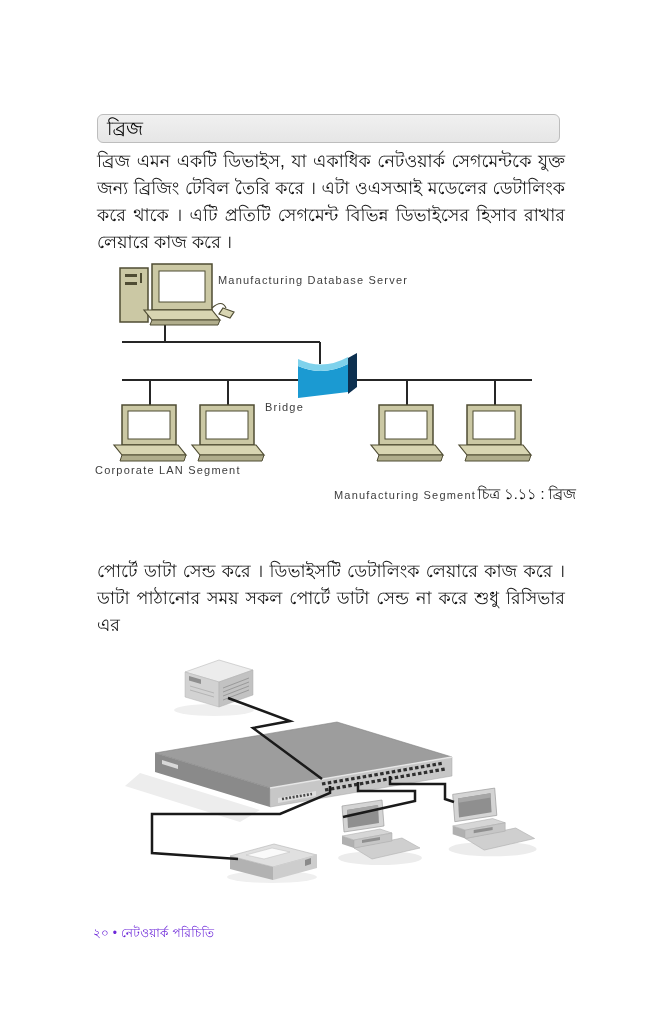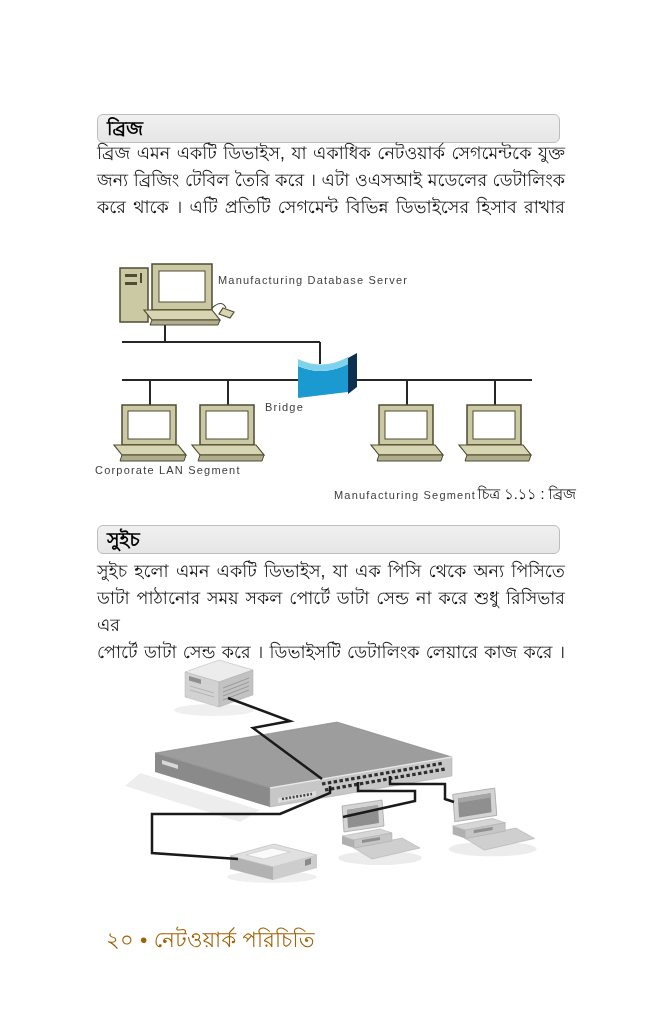--- a/index.html
+++ b/index.html
@@ -5,54 +5,55 @@
   html,body{margin:0;padding:0;background:#fff;}
   .page{
     position:relative;width:663px;height:1024px;background:#ffffff;
     font-family:"Liberation Sans","DejaVu Sans",sans-serif;overflow:hidden;
   }
   .heading-bar{
     position:absolute;left:97px;width:452px;height:27px;
     background:linear-gradient(#f0f0f0,#e6e6e6);
     border:1px solid #bdbdbd;border-radius:6px;
     padding-left:9px;line-height:27px;
-    font-size:19px;font-weight:bold;color:#000;
+    font-size:19px;font-weight:normal;color:#000;
   }
   .bodytext{
     position:absolute;left:97px;width:468px;
     font-size:17.5px;color:#151515;line-height:27px;
   }
   .bline{text-align:justify;text-align-last:justify;}
   .bline.endline{text-align:justify;text-align-last:left;}
   .caption{
     position:absolute;left:108px;width:468px;text-align:right;
     font-size:14.5px;color:#0a0a0a;
   }
   .diagram{position:absolute;}
   .diag-label{
     position:absolute;font-size:11px;font-weight:normal;color:#3d3d3d;
     letter-spacing:1.2px;white-space:nowrap;
   }
   .diag-label.centered{}
   .footer{
-    position:absolute;left:106px;top:924px;width:468px;
-    font-size:21px;color:#a16207;letter-spacing:0.3px;
+    position:absolute;left:93px;top:924px;width:468px;
+    font-size:12px;color:#6d28d9;letter-spacing:0.3px;
   }
 </style>
 </head>
 <body>
 
 <div class="page">
 
   <div class="heading-bar" style="top:114px;">ব্রিজ</div>
 
-  <div class="bodytext" style="top:140px;">
+  <div class="bodytext" style="top:148px;">
     <div class="bline">ব্রিজ এমন একটি ডিভাইস, যা একাধিক নেটওয়ার্ক সেগমেন্টকে যুক্ত</div>
     <div class="bline">জন্য ব্রিজিং টেবিল তৈরি করে । এটা ওএসআই মডেলের ডেটালিংক</div>
     <div class="bline">করে থাকে । এটি প্রতিটি সেগমেন্ট বিভিন্ন ডিভাইসের হিসাব রাখার</div>
+    <div class="bline endline">লেয়ারে কাজ করে ।</div>
   </div>
 
   <div class="diagram" style="left:95px;top:262px;width:475px;height:218px;">
     <svg width="475" height="218" viewBox="0 0 475 218">
       <defs>
         <g id="pcBeige">
           <rect x="10" y="0" width="54" height="40" fill="#cbc8a4" stroke="#4f4c33" stroke-width="1.5"></rect>
           <rect x="16" y="6" width="42" height="28" fill="#ffffff" stroke="#4f4c33" stroke-width="1"></rect>
           <polygon points="2,40 66,40 74,50 10,50" fill="#d8d5b2" stroke="#4f4c33" stroke-width="1.2"></polygon>
           <polygon points="10,50 74,50 72,56 8,56" fill="#b0ad8c" stroke="#4f4c33" stroke-width="1"></polygon>
@@ -96,26 +97,24 @@
     </svg>
 
     <div class="diag-label" style="left:123px;top:12px;">Manufacturing Database Server</div>
     <div class="diag-label centered" style="left:170px;top:139px;width:120px;">Bridge</div>
     <div class="diag-label centered" style="left:0px;top:202px;width:218px;">Corporate LAN Segment</div>
     <div class="diag-label centered" style="left:239px;top:202px;width:220px;margin-top:25px;">Manufacturing Segment</div>
   </div>
 
   <div class="caption" style="top:483px;">চিত্র ১.১১ : ব্রিজ</div>
 
-  <div class="heading-bar" style="top:525px;">সুইচ</div>
 
   <div class="bodytext" style="top:558px;">
-    <div class="bline">সুইচ হলো এমন একটি ডিভাইস, যা এক পিসি থেকে অন্য পিসিতে</div>
+    <div class="bline">পোর্টে ডাটা সেন্ড করে । ডিভাইসটি ডেটালিংক লেয়ারে কাজ করে ।</div>
     <div class="bline">ডাটা পাঠানোর সময় সকল পোর্টে ডাটা সেন্ড না করে শুধু রিসিভার এর</div>
-    <div class="bline">পোর্টে ডাটা সেন্ড করে । ডিভাইসটি ডেটালিংক লেয়ারে কাজ করে ।</div>
   </div>
 
   <div class="diagram" style="left:100px;top:648px;width:460px;height:237px;">
     <svg width="460" height="237" viewBox="0 0 460 237">
       <defs>
         <g id="pcGray">
           <ellipse cx="52" cy="60" rx="42" ry="7" fill="#ececec"></ellipse>
           <polygon points="26,50 74,40 92,50 44,61" fill="#cfcfcf" stroke="#b0b0b0" stroke-width="0.6"></polygon>
           <polygon points="14,38 52,31 64,35 26,42" fill="#d6d6d6" stroke="#a8a8a8" stroke-width="0.5"></polygon>
           <polygon points="14,38 26,42 26,50 14,46" fill="#b0b0b0"></polygon>

